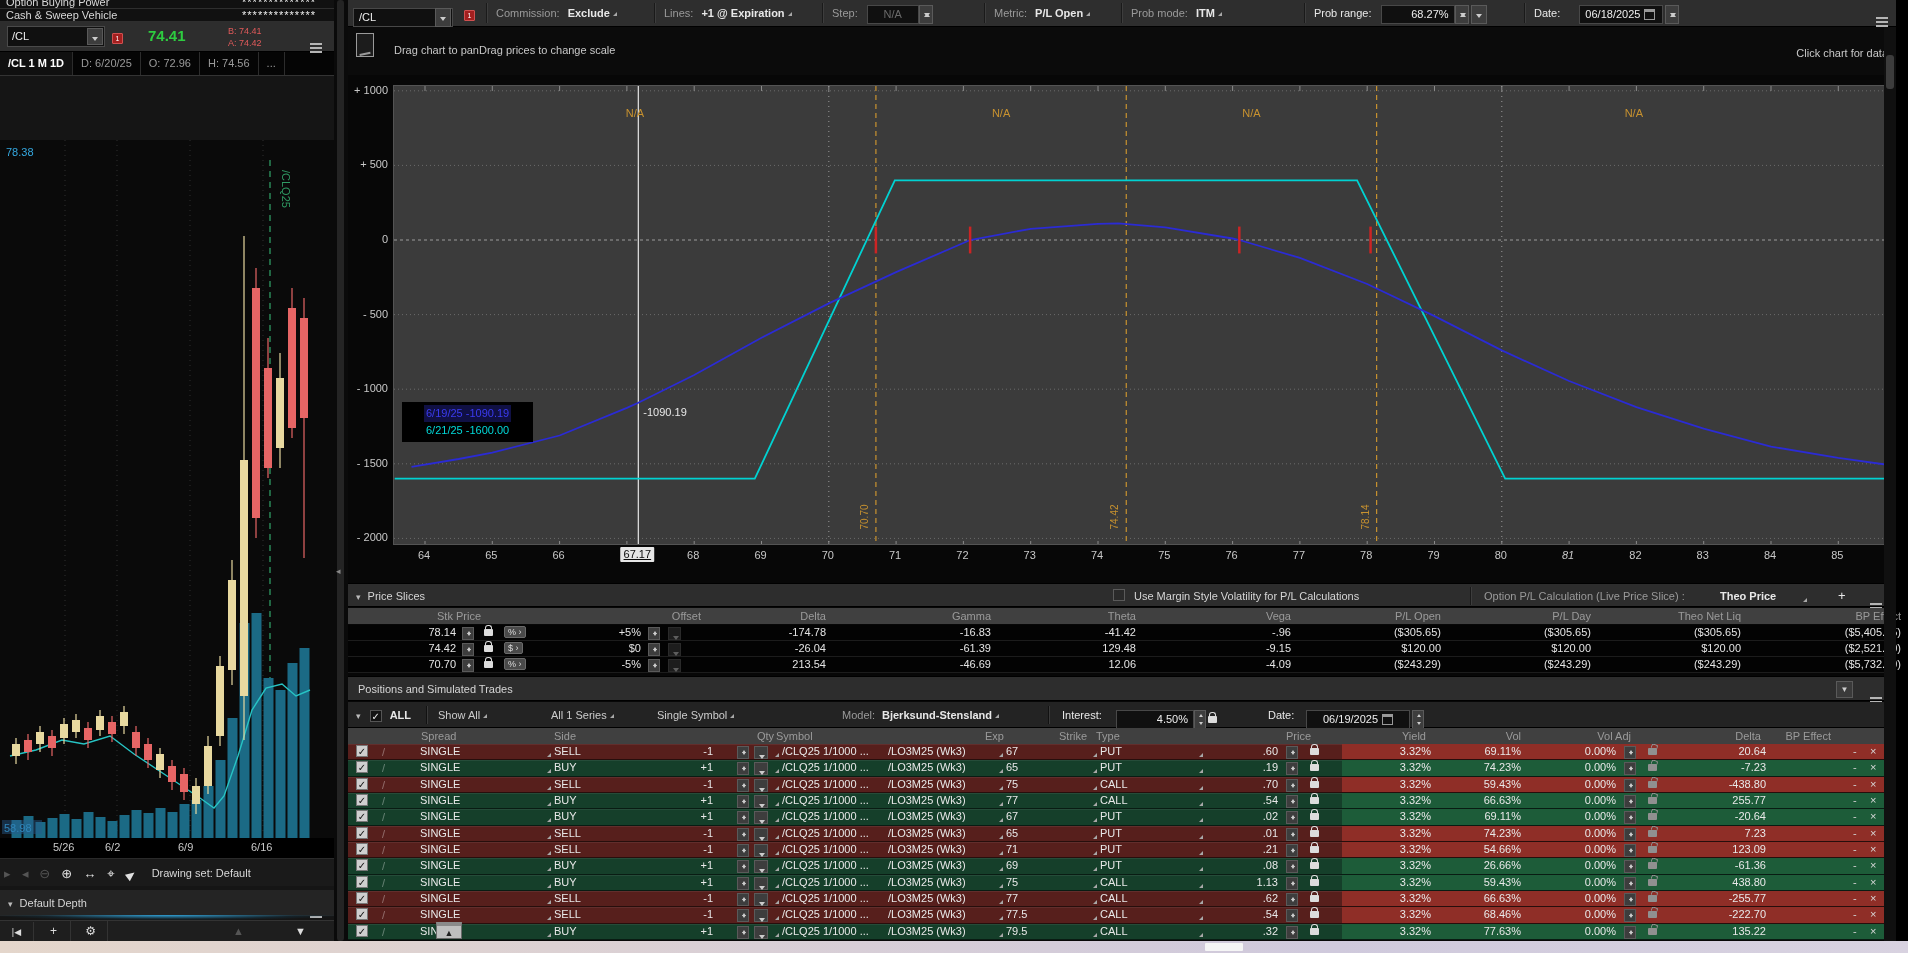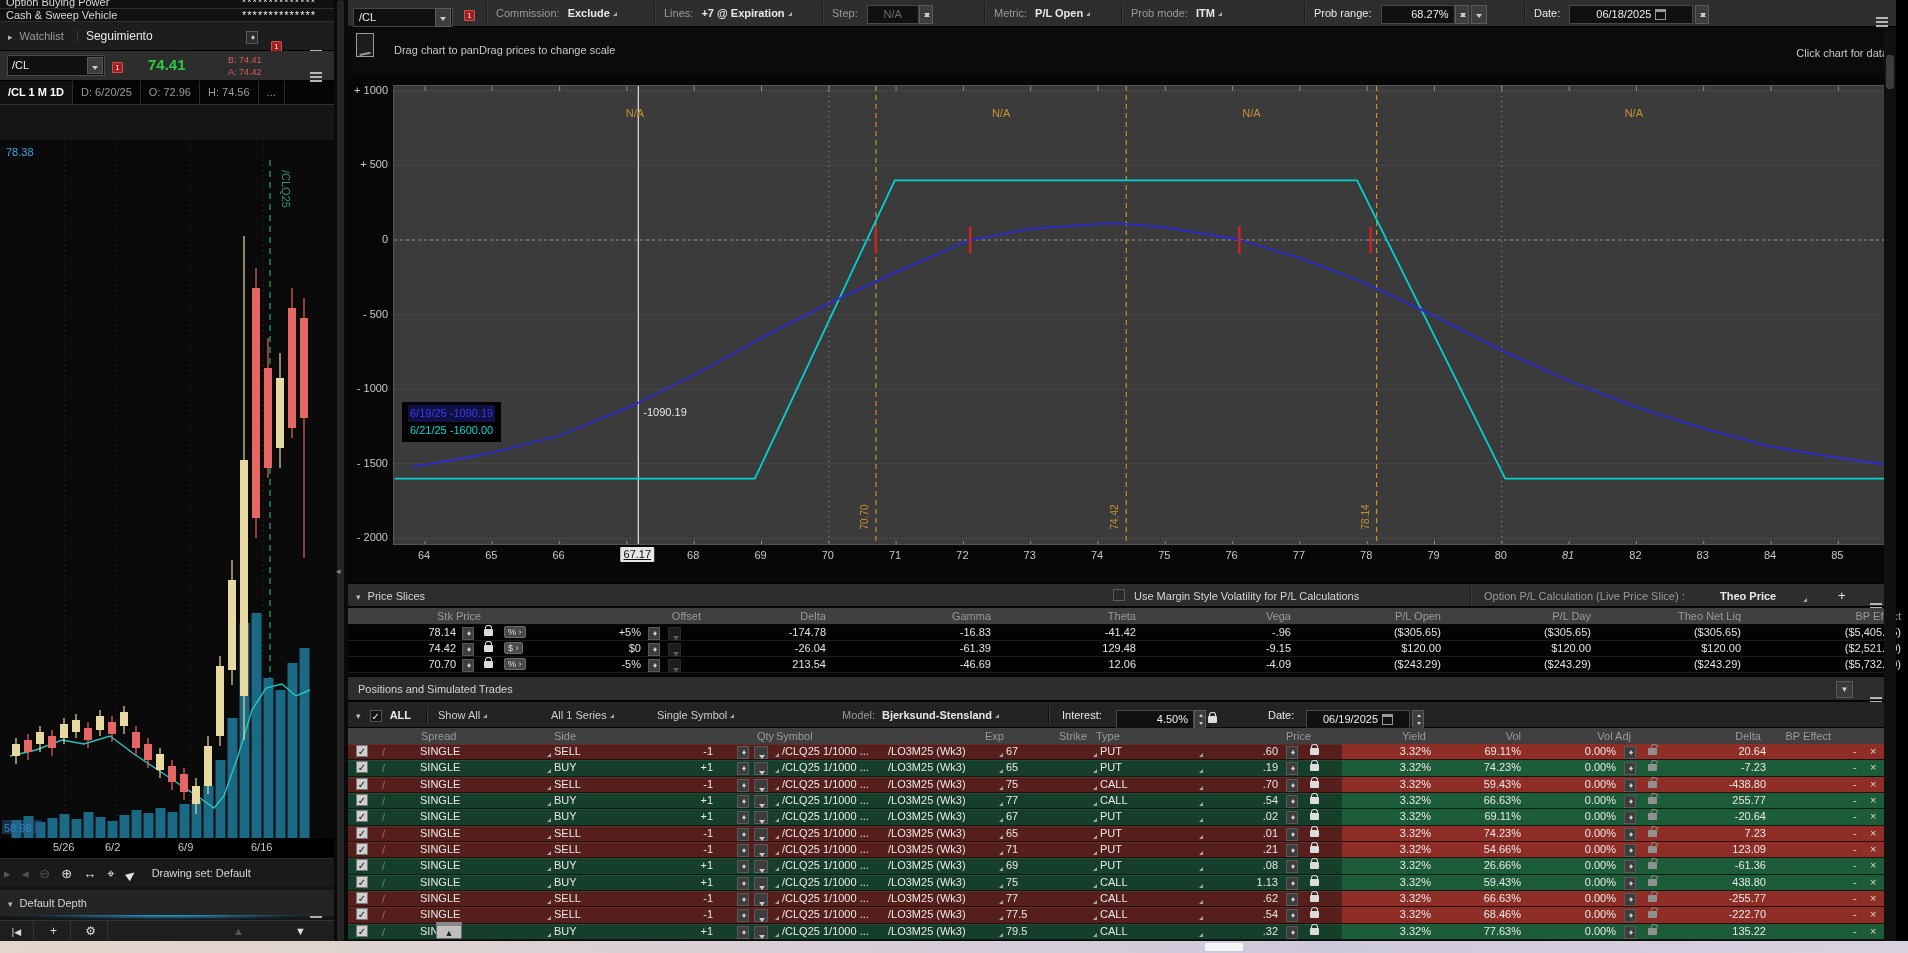--- a/index.html
+++ b/index.html
@@ -68,21 +68,21 @@
   #chart-header{position:absolute;left:0;top:27px;width:1548px;height:48px;background:#0b0b0b;color:#c8c8c8}
   #chart-icon{position:absolute;left:8px;top:6px;width:18px;height:24px;border:1px solid #9a9a9a;background:#1c1c1c}
   #chart-icon::after{content:"";position:absolute;left:2px;top:14px;width:11px;height:5px;border-bottom:2px solid #9a9a9a;transform:rotate(-12deg)}
   #drag-hint{position:absolute;left:46px;top:17px}
   #click-hint{position:absolute;right:8px;top:20px}
   #plot{position:absolute;left:45px;top:85px;width:1497px;height:460px;background:#3b3b3b;border:1px solid #535353;overflow:hidden}
   #plot svg{position:absolute;left:0;top:0}
   .na-lab{position:absolute;color:#c8922f;font-size:11px;transform:translateX(-50%)}
   .slice-lab{position:absolute;color:#c8922f;font-size:10px;transform:rotate(-90deg);transform-origin:center}
   #xh-label{position:absolute;color:#e8e8e8;font-size:11px}
-  #legend{position:absolute;left:8px;top:316px;background:#000;padding:3px 6px;line-height:17px;font-size:11px;white-space:nowrap}
+  #legend{position:absolute;left:8px;top:316px;background:#000;padding:3px 22px;line-height:17px;font-size:11px;white-space:nowrap}
   #legend .l1{color:#3b3bf0;background:rgba(35,35,150,.45);padding:0 2px}
   #legend .l2{color:#00d8d8;padding:0 2px}
   .ylab{position:absolute;width:40px;text-align:right;color:#c8c8c8}
   .xlab{position:absolute;top:549px;color:#c8c8c8;transform:translateX(-50%)}
   #xcur{position:absolute;top:547px;background:#e6e6e6;color:#0a0a0a;padding:0 3px;line-height:15px;transform:translateX(-50%);border-radius:1px}
   
   .sec-head{position:absolute;left:0;width:1548px;height:24px;line-height:24px;background:#2d2d2d;border-top:1px solid #000;border-bottom:1px solid #000;color:#d5d5d5}
   .col-head{position:absolute;left:0;width:1548px;background:#404040;color:#9a9a9a}
   .col-head span{position:absolute;top:2px}
   .ps-row{position:absolute;left:0;width:1548px;height:16px;background:#030303;border-bottom:1px solid #1c1c1c;color:#e4e4e4}
@@ -106,29 +106,20 @@
 <body>
 
 <aside id="left-panel">
   <div class="acct-row" style="margin-top:-4px">
     <span>Option Buying Power</span>
     <span class="val">**************</span>
   </div>
   <div class="acct-row">
     <span>Cash &amp; Sweep Vehicle</span>
     <span class="val">**************</span>
-  </div>
-  <div class="lp-row" id="watchlist-row">
-    <span class="chev">▸</span>
-    <span class="gy" style="margin-left:4px">Watchlist</span>
-    <span style="border-left:1px solid #3a3a3a;margin:0 8px 0 10px"></span>
-    <span class="wh" style="font-size:12px">Seguimiento</span>
-    <span class="abs" style="right:76px;top:0"><span class="spin sm" style="background:#2c2c2c"></span></span>
-    <span class="abs" style="right:52px;top:9px"><span class="badge">1</span></span>
-    <span class="abs" style="right:12px;top:18px"><span class="hamb"></span></span>
   </div>
   <div class="lp-row" id="qc-symbol-row">
     <span class="sym-box">
       <span>/CL</span>
       <span class="ddbtn"></span>
     </span>
     <span class="abs" style="left:112px;top:9px"><span class="badge">1</span></span>
     <span class="last-price">74.41</span>
     <span class="ba">
       <span>B: 74.41</span><br>
@@ -273,21 +264,21 @@
     </span>
     <span class="tgroup" style="left:116px;top:1px"><span class="badge">1</span></span>
     <span class="tsep" style="left:138px"></span>
     <span class="tgroup" style="left:148px">
       <span class="gy">Commission:</span>
       <span class="wh b" style="margin-left:5px">Exclude</span><span class="cnr"></span>
     </span>
     <span class="tsep" style="left:306px"></span>
     <span class="tgroup" style="left:316px">
       <span class="gy">Lines:</span>
-      <span class="wh b" style="margin-left:5px">+7 @ Expiration</span><span class="cnr"></span>
+      <span class="wh b" style="margin-left:5px">+1 @ Expiration</span><span class="cnr"></span>
     </span>
     <span class="tsep" style="left:474px"></span>
     <span class="tgroup" style="left:484px">
       <span class="gy">Step:</span>
       <span class="inbox" style="width:52px;color:#6a6a6a;text-align:center;margin-left:6px">N/A</span><span class="spin"></span>
     </span>
     <span class="tsep" style="left:636px"></span>
     <span class="tgroup" style="left:646px">
       <span class="gy">Metric:</span>
       <span class="wh b" style="margin-left:5px">P/L Open</span><span class="cnr"></span>
@@ -298,21 +289,21 @@
       <span class="wh b" style="margin-left:5px">ITM</span><span class="cnr"></span>
     </span>
     <span class="tsep" style="left:956px"></span>
     <span class="tgroup" style="left:966px">
       <span class="wh">Prob range:</span>
       <span class="inbox" style="width:74px;margin-left:6px">68.27%</span><span class="spin"></span><span class="ddbtn" style="margin-left:2px"></span>
     </span>
     <span class="tsep" style="left:1176px"></span>
     <span class="tgroup" style="left:1186px">
       <span class="wh">Date:</span>
-      <span class="inbox" style="width:124px;text-align:center;margin-left:6px"><span>06/18/2025</span><span class="cal"></span></span><span class="spin" style="margin-left:2px"></span>
+      <span class="inbox" style="width:84px;text-align:left;margin-left:16px"><span>06/18/2025</span><span class="cal"></span></span><span class="spin" style="margin-left:2px"></span>
     </span>
     <span class="tgroup" style="right:8px;top:8px"><span class="hamb"></span></span>
   </div>
 
   <div id="chart-header">
     <span id="chart-icon"></span>
     <span id="drag-hint">Drag chart to panDrag prices to change scale</span>
     <span id="click-hint">Click chart for data</span>
   </div>
 

